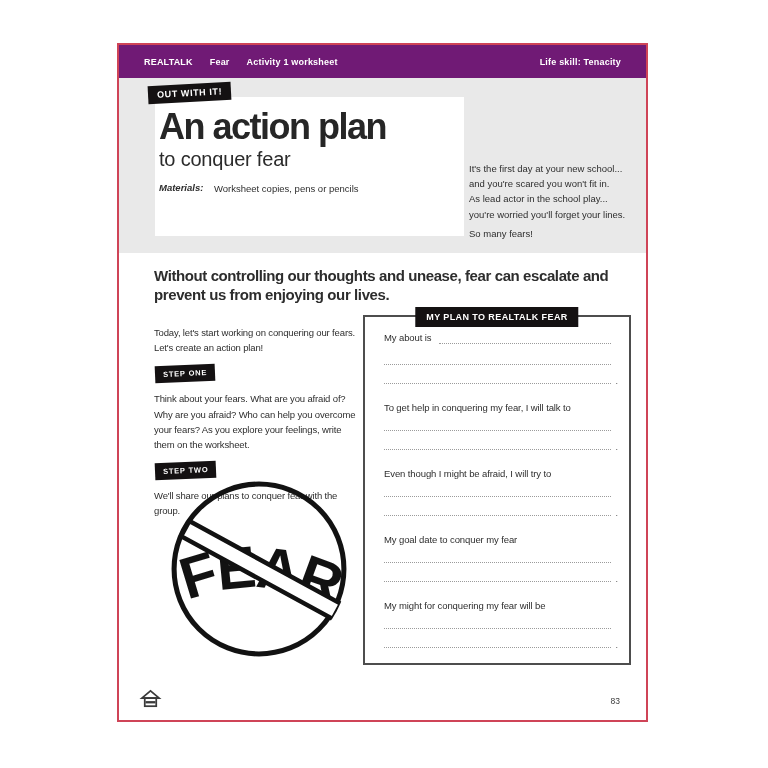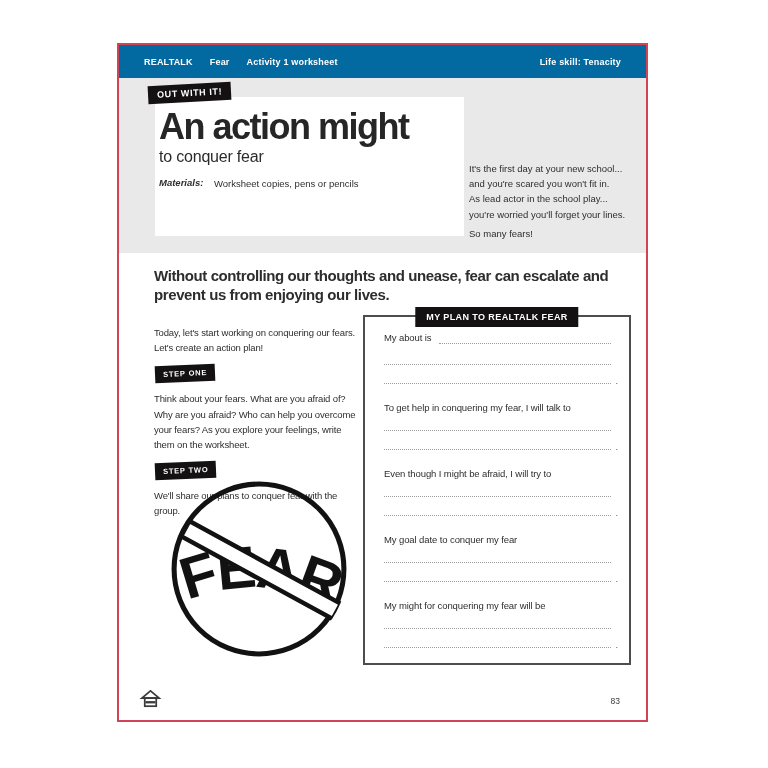--- a/index.html
+++ b/index.html
@@ -7,39 +7,39 @@
   .canvas { position:relative; width:768px; height:768px; background:#fff; overflow:hidden; }
 
   .page {
     position:absolute; left:117px; top:43px; width:531px; height:679px;
     background:#fff; border:2px solid #cf4457;
   }
 
   
   .topbar {
     position:absolute; left:0; right:0; top:0; height:33px;
-    background:#0369a1; color:#fff; display:flex; align-items:center;
+    background:#701a75; color:#fff; display:flex; align-items:center;
     padding:0 25px; font-size:9px; font-weight:bold; letter-spacing:.2px;
   }
   .topbar .left-group { display:flex; gap:17px; align-items:center; }
   .topbar .spacer { flex:1; }
 
   
   .hero { position:absolute; left:0; right:0; top:33px; height:175px; background:#e9e9e9; }
   .hero-badge {
     position:absolute; left:29px; top:6px; background:#141112; color:#fff;
     font-size:9px; font-weight:bold; letter-spacing:.6px; padding:4px 9px;
     transform:rotate(-3deg); z-index:3;
   }
   .hero-card {
     position:absolute; left:36px; top:19px; width:309px; height:139px; background:#fff;
     padding:12px 0 0 4px; z-index:2;
   }
   .hero-title { font-size:36px; font-weight:bold; letter-spacing:-1.5px; color:#262626; line-height:1.0; }
-  .hero-subtitle { font-size:16px; font-weight:400; letter-spacing:-.2px; color:#2b2b2b; margin-top:3px; }
+  .hero-subtitle { font-size:20px; font-weight:400; letter-spacing:-.2px; color:#2b2b2b; margin-top:3px; }
   .meta { margin-top:11px; font-size:9.5px; color:#2e2e2e; }
   .meta-row { display:flex; margin-top:3px; }
   .meta-label { width:55px; font-style:italic; font-weight:bold; flex:none; }
   .meta-value { width:246px; line-height:1.45; }
   .hero-scenario {
     position:absolute; left:350px; top:83px; width:176px;
     font-size:9.5px; line-height:1.6; color:#2e2e2e; white-space:pre-line;
   }
 
   
@@ -92,21 +92,21 @@
         <span>Fear</span>
         <span>Activity 1 worksheet</span>
       </div>
       <div class="spacer"></div>
       <span>Life skill: Tenacity</span>
     </div>
 
     <div class="hero">
       <div class="hero-badge">OUT WITH IT!</div>
       <div class="hero-card">
-        <div class="hero-title">An action might</div>
+        <div class="hero-title">An action plan</div>
         <div class="hero-subtitle">to conquer fear</div>
         <div class="meta">
           <div class="meta-row">
             <span class="meta-label">Materials:</span>
             <span class="meta-value">Worksheet copies, pens or pencils</span>
           </div>
         </div>
       </div>
       <div class="hero-scenario">It's the first day at your new school...
 and you're scared you won't fit in.

